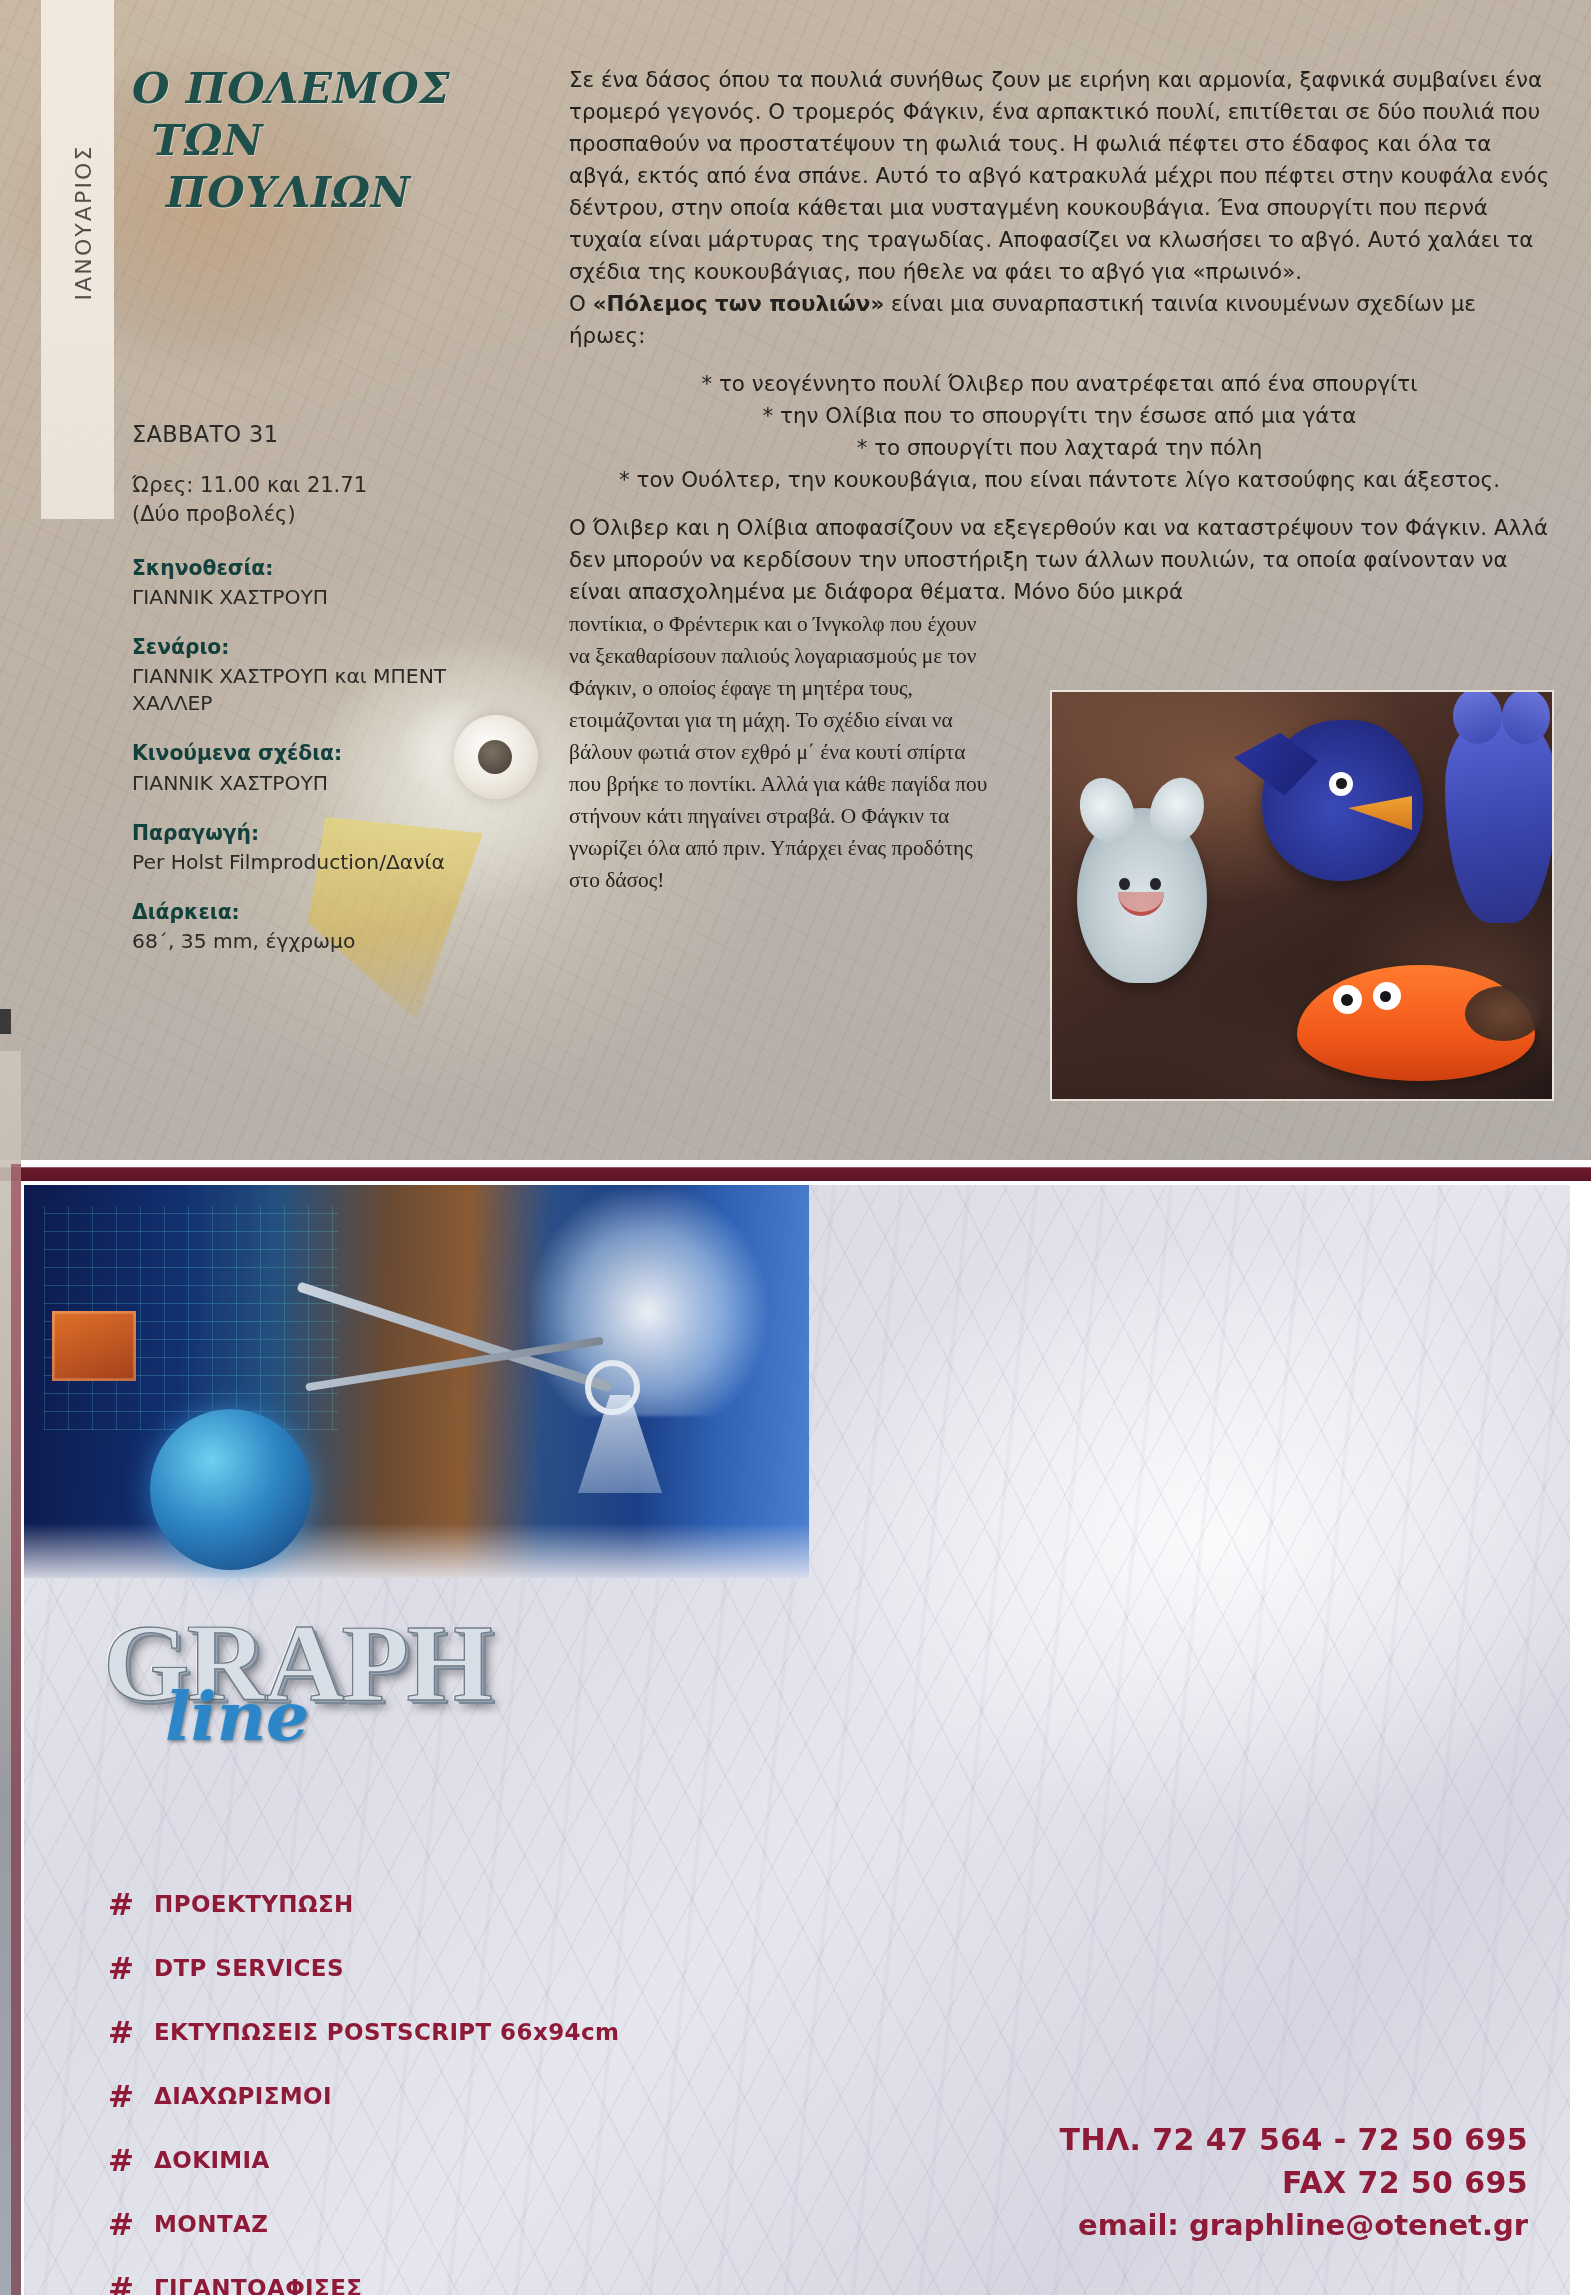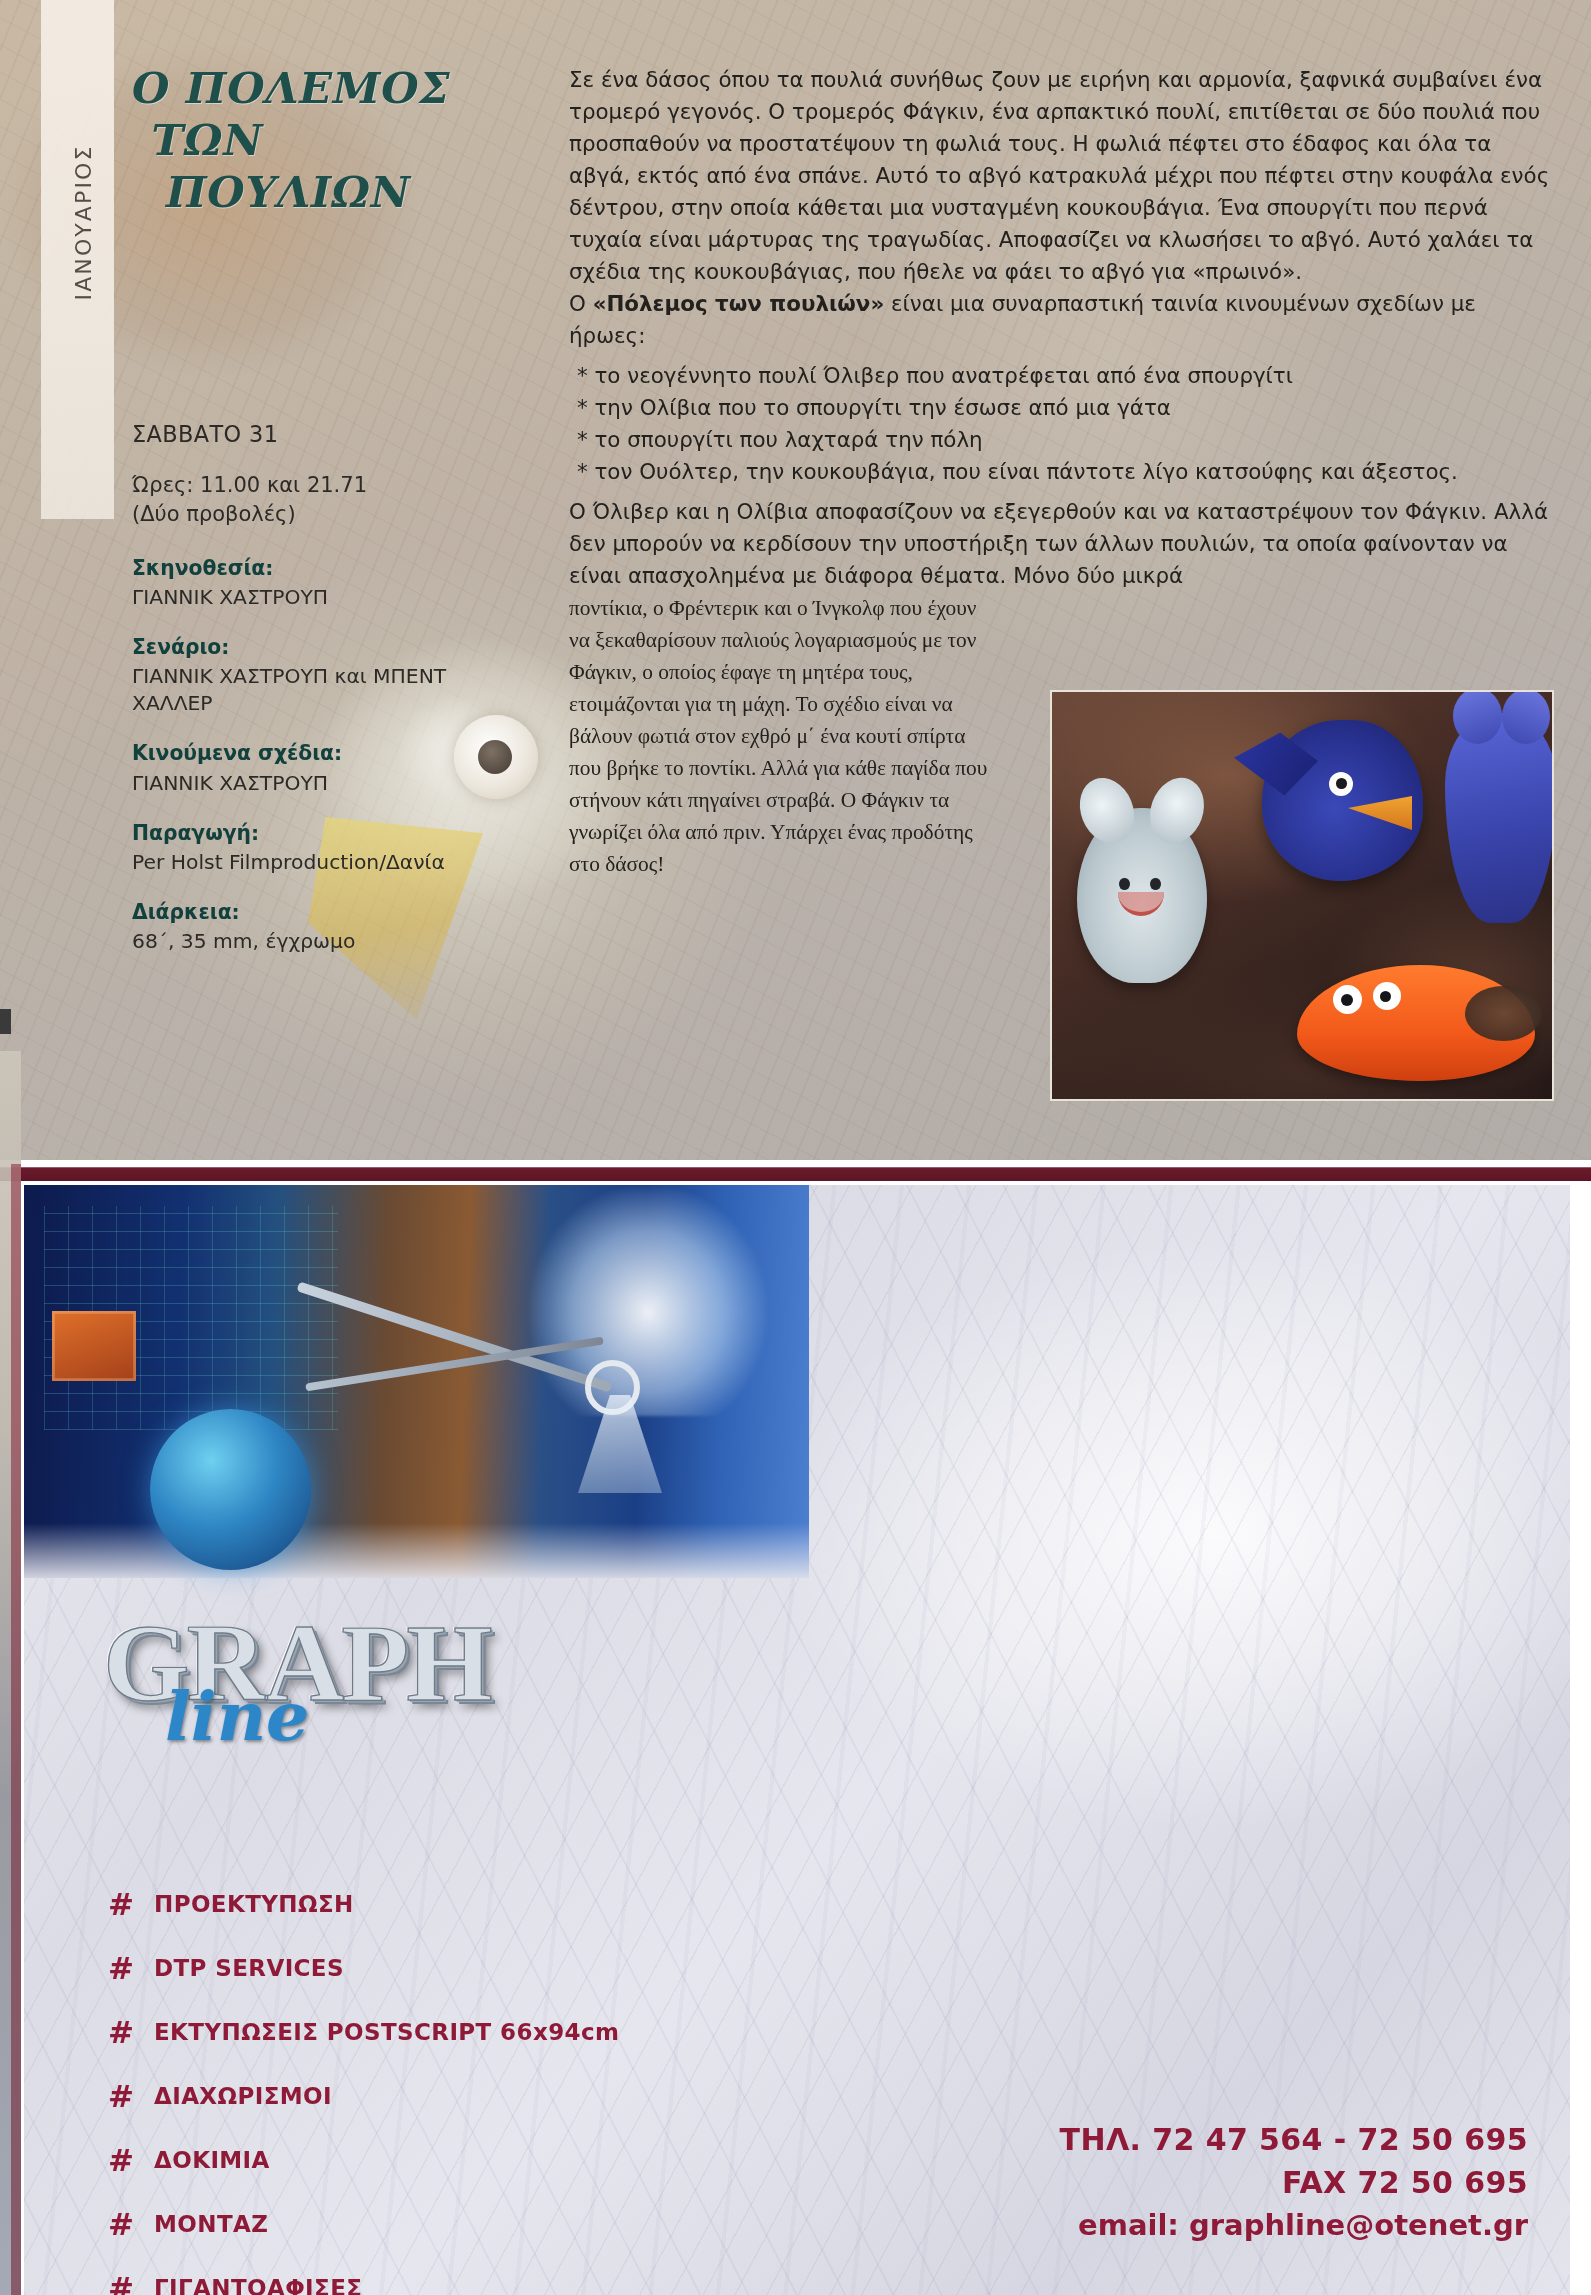--- a/index.html
+++ b/index.html
@@ -166,21 +166,21 @@
     width: 981px;
     font-family: "DejaVu Sans", sans-serif;
     font-size: 21.4px;
     line-height: 32px;
     color: #23211e;
     text-align: left;
   }
   .film-body p { margin: 0 0 0 0; }
   .film-body .narrow { width: 421px; font-family: Liberation Serif, serif; }
   .film-body b { font-weight: bold; }
-  .bullet-list { margin: 8px; }
+  .bullet-list { margin: 16px; text-align: center; }
   .bullet-list div { white-space: nowrap; }
 
   
   .film-still {
     position: absolute;
     left: 1050px;
     top: 690px;
     width: 500px;
     height: 407px;
     border: 2.1px solid #e9e4da;

